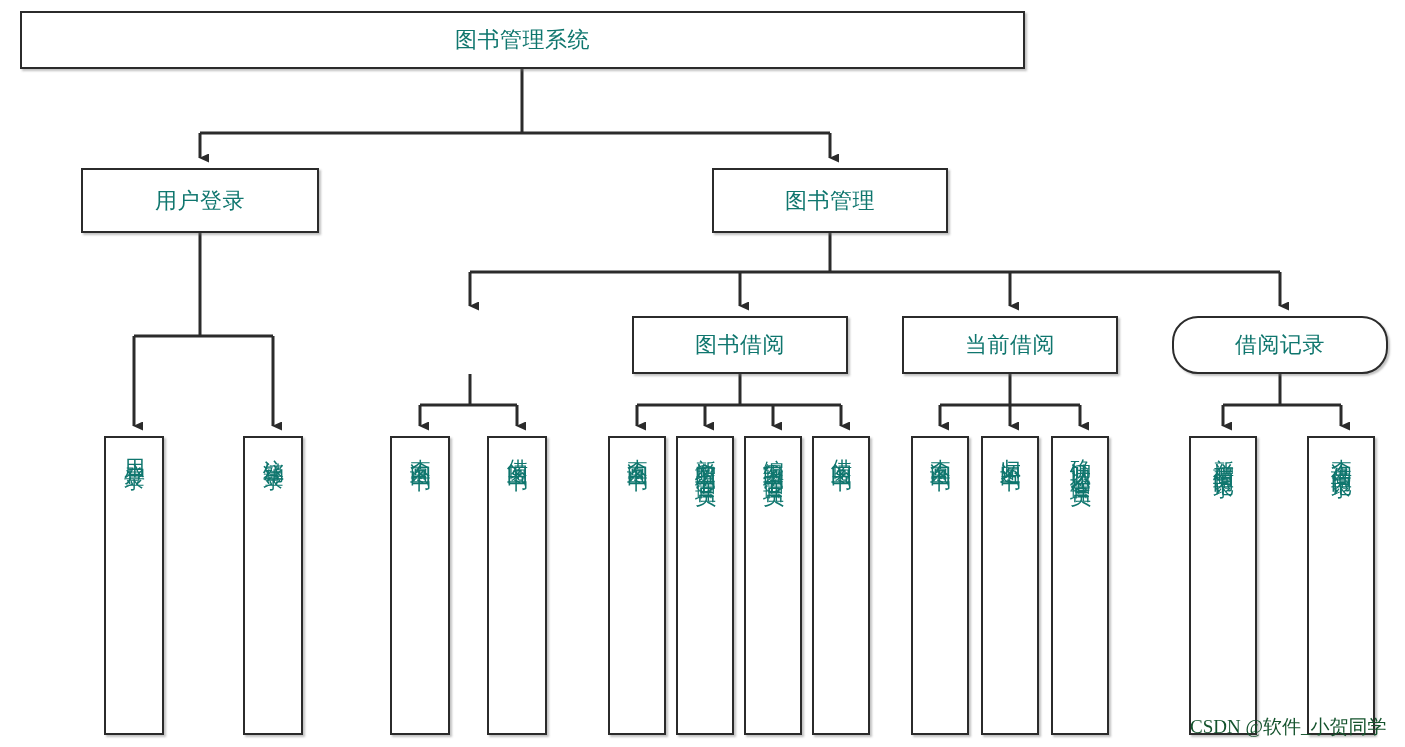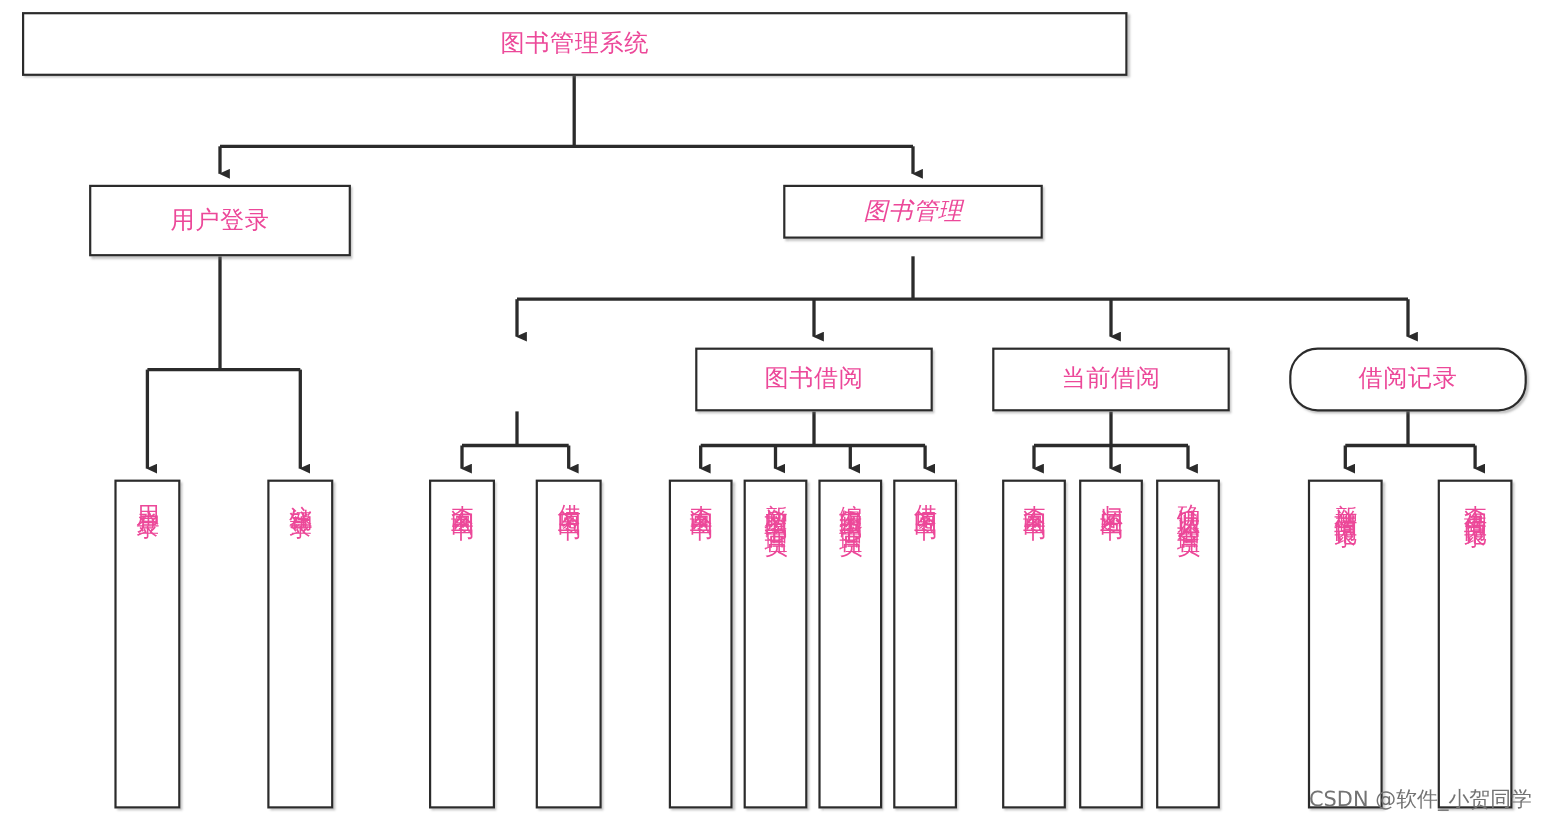--- a/index.html
+++ b/index.html
@@ -30,21 +30,21 @@
     position: absolute;
     box-sizing: border-box;
     background: #ffffff;
     border: 2px solid #2b2b2b;
     box-shadow: 2px 2px 2px rgba(120,120,120,0.45);
     display: flex;
     align-items: center;
     justify-content: center;
   }
   .node-label {
-    color: #ec4899;
+    color: #0f766e;
     font-size: 22px;
     line-height: 1.18;
     letter-spacing: 0.5px;
     white-space: nowrap;
     text-align: center;
   }
   .node-box.vertical {
     align-items: flex-start;
     justify-content: center;
     padding-top: 4px;
@@ -53,24 +53,25 @@
     writing-mode: vertical-rl;
     text-orientation: upright;
     -webkit-writing-mode: vertical-rl;
     font-size: 21px;
     line-height: 1.0;
     letter-spacing: 4px;
     white-space: nowrap;
   }
   .watermark {
     position: absolute;
-    color: #737373;
+    color: #14532d;
     font-size: 19px;
     white-space: nowrap;
     pointer-events: none;
+    font-family: Liberation Serif, serif;
   }
 </style>
 </head>
 <body>
 
 <div id="diagram-root">
 
   <svg class="diagram-svg" viewBox="0 0 1405 747">
     <defs>
       <marker id="arrowhead" markerWidth="9" markerHeight="10" refX="4.5" refY="9" orient="auto" markerUnits="userSpaceOnUse">
@@ -124,21 +125,21 @@
     </g>
   </svg>
 
   <div class="node-box" style="left: 20px; top: 11px; width: 1005px; height: 58px;">
     <span class="node-label">图书管理系统</span>
   </div>
 
   <div class="node-box" style="left: 81px; top: 168px; width: 238px; height: 65px;">
     <span class="node-label">用户登录</span>
   </div>
-  <div class="node-box" style="left: 712px; top: 168px; width: 236px; height: 49px; font-style: italic;">
+  <div class="node-box" style="left: 712px; top: 168px; width: 236px; height: 65px;">
     <span class="node-label">图书管理</span>
   </div>
 
   <div class="node-box" style="left: 632px; top: 316px; width: 216px; height: 58px;">
     <span class="node-label">图书借阅</span>
   </div>
   <div class="node-box" style="left: 902px; top: 316px; width: 216px; height: 58px;">
     <span class="node-label">当前借阅</span>
   </div>
   <div class="node-box" style="left: 1172px; top: 316px; width: 216px; height: 58px; border-radius: 26px;">

